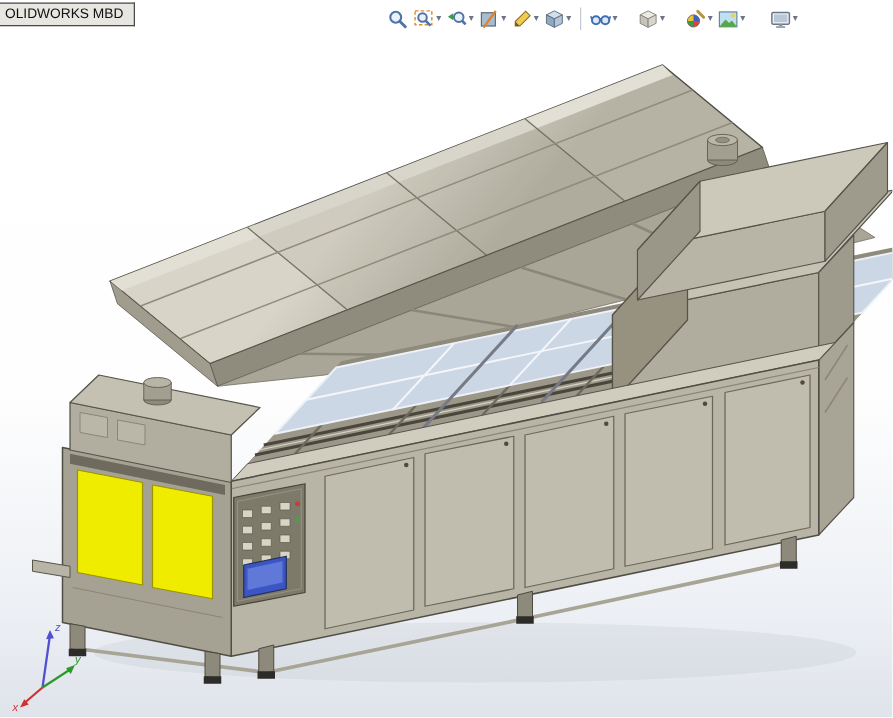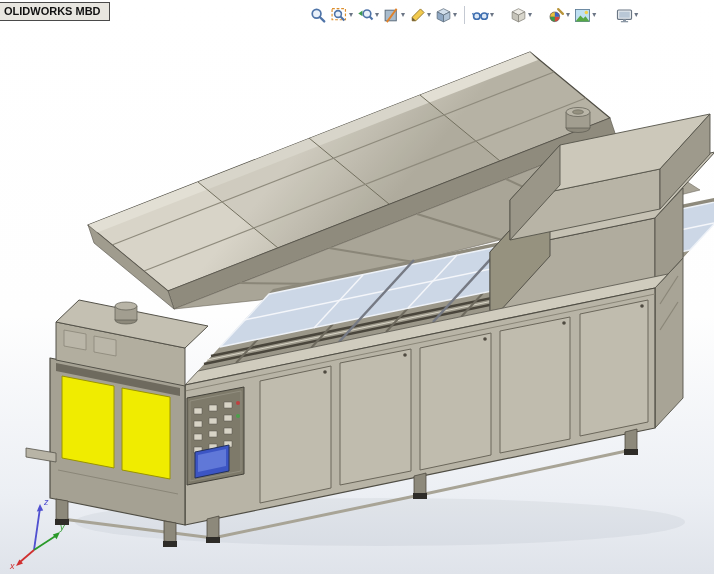--- a/index.html
+++ b/index.html
@@ -5,21 +5,21 @@
   html,body{margin:0;padding:0;}
   .stage{
     position:relative;width:714px;height:574px;overflow:hidden;
     background:linear-gradient(180deg,#ffffff 0%,#fefefe 55%,#ecEFf4 86%,#dfe3ea 100%);
     font-family:"Liberation Sans", sans-serif;
   }
   
   .mbd-banner{
     position:absolute;left:0;top:2px;
     background:#e8e6e0;border:1px solid #4a4a4a;border-left:none;
-    padding:2px 8px 3px 4px;font-size:11px;font-weight:bold;color:#111;
+    padding:2px 8px 3px 4px;font-size:11px;font-weight:normal;color:#111;
     white-space:nowrap;
   }
   
   .hud-toolbar{
     position:absolute;left:308px;top:3px;height:24px;
     display:flex;align-items:center;
   }
   .tb-btn{display:flex;align-items:center;gap:1px;padding:2px 2px;border-radius:2px;cursor:default;}
   .caret{font-size:8px;color:#6b7585;line-height:1;}
   .tb-sep{width:1px;height:18px;background:#c4c9d2;margin:0 5px;}

